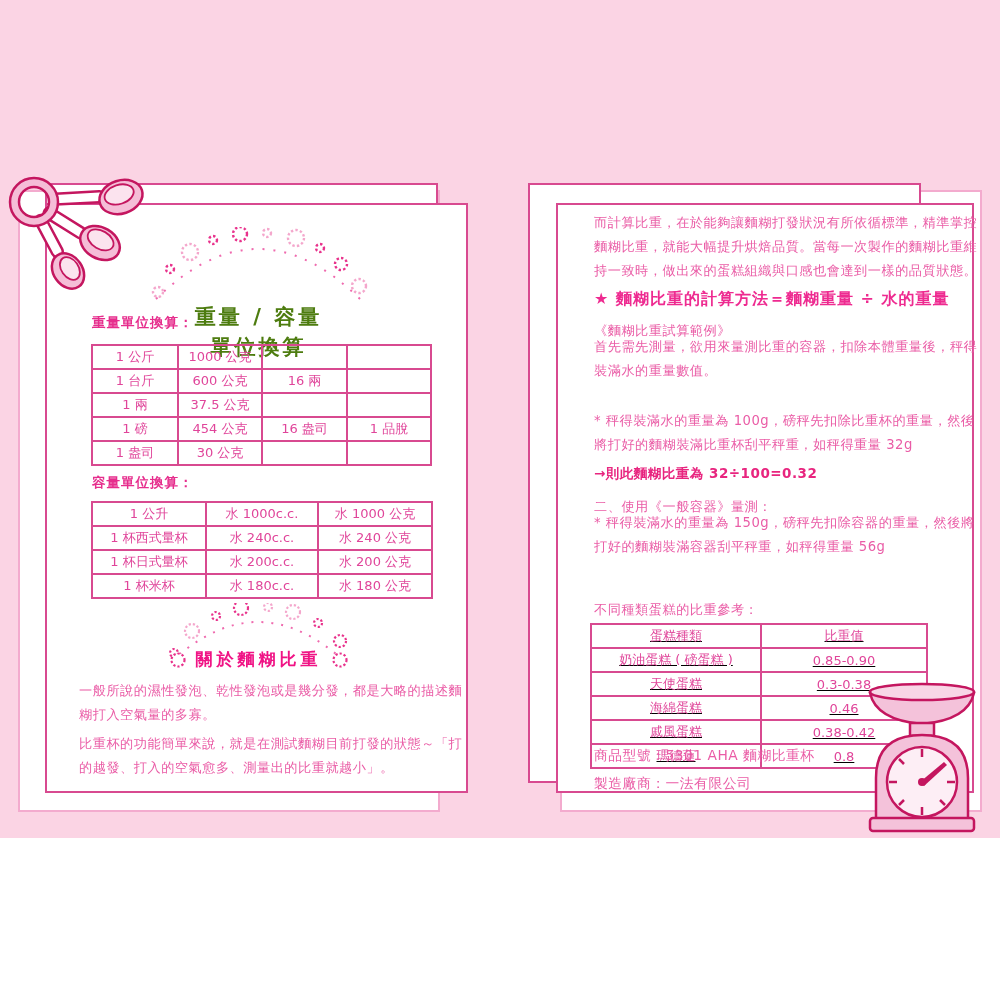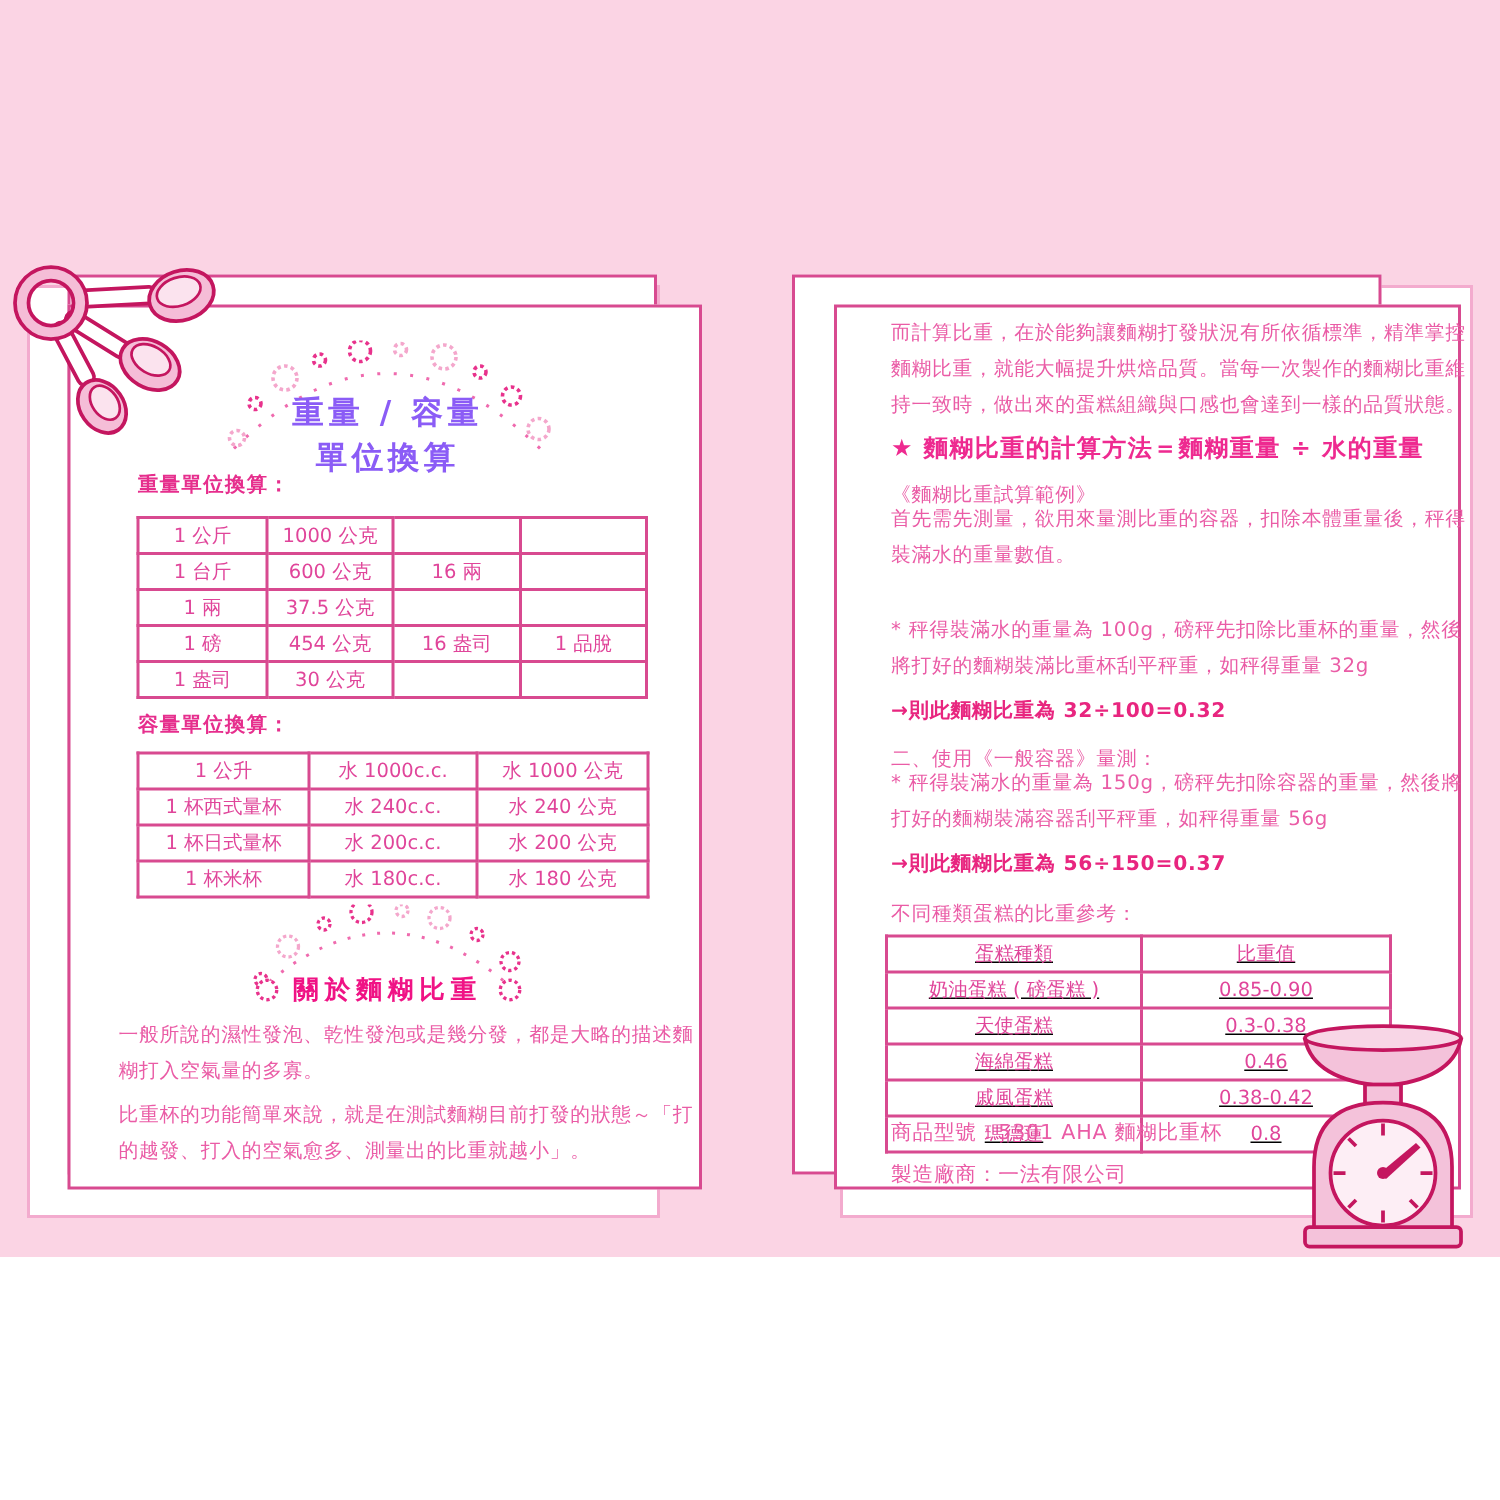--- a/index.html
+++ b/index.html
@@ -13,21 +13,21 @@
   .backframe{position:absolute;background:#ffffff;border:2px solid #d84a90;box-sizing:border-box;}
   .page{position:absolute;background:#ffffff;border:2px solid #d84a90;box-sizing:border-box;}
   .bd-l{left:18px;top:190px;width:422px;height:622px;}
   .bf-l{left:45px;top:183px;width:393px;height:600px;}
   .pg-l{left:45px;top:203px;width:423px;height:590px;}
   .bd-r{left:560px;top:190px;width:422px;height:622px;}
   .bf-r{left:528px;top:183px;width:393px;height:600px;}
   .pg-r{left:556px;top:203px;width:418px;height:590px;}
   .abs{position:absolute;}
   
-  .title{color:#8b5cf6;font-weight:bold;font-size:21px;letter-spacing:3px;text-align:center;line-height:30px;}
+  .title{color:#4d7c0f;font-weight:bold;font-size:21px;letter-spacing:3px;text-align:center;line-height:30px;margin-top:42px;}
   .sec-head{color:#e62e8d;font-weight:bold;font-size:13.5px;letter-spacing:1px;}
   .body-txt{color:#ea5ca6;font-size:13.2px;line-height:1.82;letter-spacing:0.5px;margin:0;}
   .formula{color:#ee2a90;font-weight:bold;font-size:16px;letter-spacing:1px;}
   .result{color:#e8257f;font-weight:bold;font-size:13.5px;letter-spacing:0.5px;}
   .about-head{color:#f01385;font-weight:bold;font-size:17px;letter-spacing:4px;display:flex;align-items:center;gap:10px;justify-content:center;}
   
   table{border-collapse:collapse;}
   td{border:2px solid #d84a90;text-align:center;color:#e0459a;font-size:13px;padding:0;}
   .w-tbl td{height:22px;}
   .w-tbl .c0{width:84px;margin-left:36px;}.w-tbl .c1{width:82px;}.w-tbl .c2{width:83px;}.w-tbl .c3{width:82px;}
@@ -168,21 +168,20 @@
 
   <div class="abs body-txt" style="left:36px;top:114px;">《麵糊比重試算範例》</div>
 
   <p class="abs body-txt" style="left:36px;top:130px;width:386px;">首先需先測量，欲用來量測比重的容器，扣除本體重量後，秤得裝滿水的重量數值。</p>
 
   <p class="abs body-txt" style="left:36px;top:204px;width:388px;">* 秤得裝滿水的重量為 100g，磅秤先扣除比重杯的重量，然後將打好的麵糊裝滿比重杯刮平秤重，如秤得重量 32g</p>
   <div class="abs result" style="left:36px;top:260px;">→則此麵糊比重為 32÷100=0.32</div>
 
   <div class="abs body-txt" style="left:36px;top:290px;">二、使用《一般容器》量測：</div>
   <p class="abs body-txt" style="left:36px;top:306px;width:388px;">* 秤得裝滿水的重量為 150g，磅秤先扣除容器的重量，然後將打好的麵糊裝滿容器刮平秤重，如秤得重量 56g</p>
-  <div class="abs result" style="left:36px;top:362px;">→則此麵糊比重為 56÷150=0.37</div>
 
   <div class="abs body-txt" style="left:36px;top:393px;">不同種類蛋糕的比重參考：</div>
 
   <table class="abs cake-tbl" style="left:32px;top:418px;text-decoration:underline;">
     <tbody>
         <tr>
       <td class="c0">蛋糕種類</td>
       <td class="c1">比重值</td>
     </tr>
     <tr>

